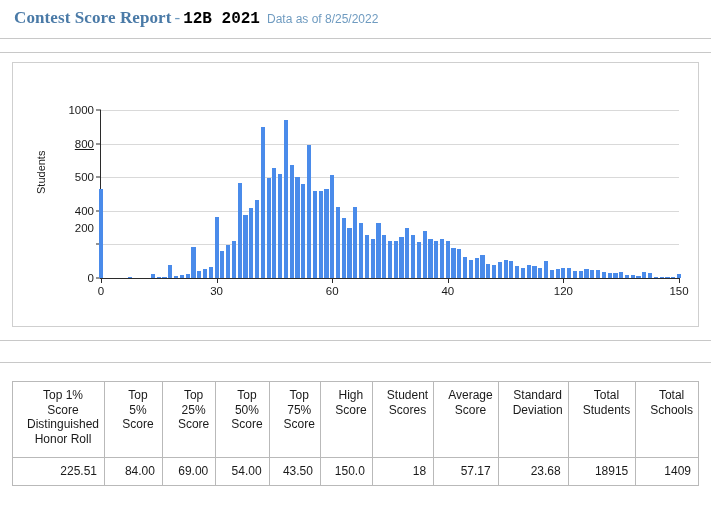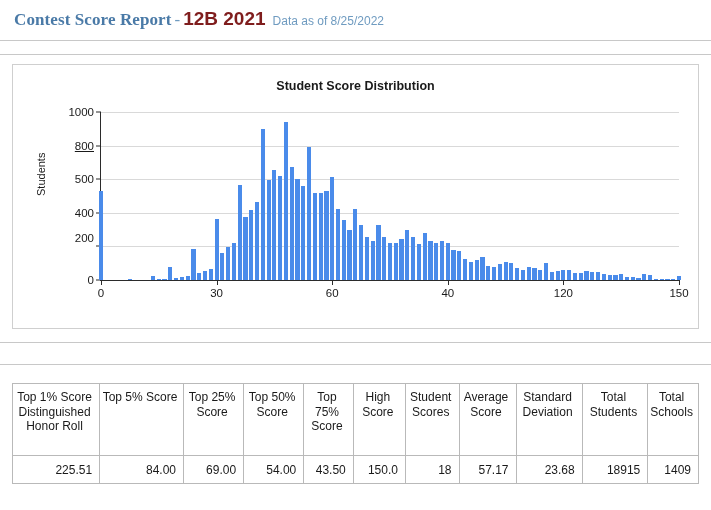--- a/index.html
+++ b/index.html
@@ -24,24 +24,24 @@
     color: #4a7aa7;
     letter-spacing: 0.1px;
   }
   .title-dash {
     font-family: "Liberation Serif", serif;
     font-size: 17px;
     color: #6f9bc0;
     padding: 0 3px;
   }
   .title-contest {
-    font-family: Liberation Sans, sans-serif;
-    font-size: 19px;
+    font-family: Liberation Mono, monospace;
+    font-size: 16px;
     font-weight: bold;
-    color: #7f1d1d;
+    color: #000000;
   }
   .title-asof {
     font-family: "Liberation Sans", sans-serif;
     font-size: 12px;
     color: #6f9bc0;
     padding-left: 7px;
   }
 
   .rule {
     height: 1px;
@@ -160,21 +160,21 @@
     width: 100%;
     font-family: "Liberation Sans", sans-serif;
     font-size: 12px;
     color: #1a1a1a;
   }
   table.stats th {
     border: 1px solid #b9b9b9;
     font-weight: normal;
     text-align: center;
     vertical-align: top;
-    padding: 6px 5px 10px 2px;
+    padding: 6px 5px 10px 14px;
     line-height: 1.22;
     height: 72px;
     margin-left: 28px;
   }
   table.stats td {
     border: 1px solid #b9b9b9;
     text-align: right;
     padding: 6px 7px 6px 5px;
     height: 28px;
   }
@@ -182,32 +182,31 @@
 </head>
 <body>
 
 <div class="page-header">
   <span class="title-main">Contest Score Report</span><span class="title-dash">-</span><span class="title-contest">12B 2021</span><span class="title-asof">Data as of 8/25/2022</span>
 </div>
 <div class="rule rule-a"></div>
 <div class="rule rule-b"></div>
 
 <div class="chart-panel">
-  <div class="chart-title">Student Score Distribution</div>
 
   <div class="axis-label-y">Students</div>
 
   <div class="plot-area" id="plot-area">
     <div class="axis-y-line"></div>
     <div class="axis-x-line"></div>
   <div class="ytick-mark" style="top: 168px;"></div>
       <div class="ytick" style="top: 168px;">0</div>
       <div class="grid-line" style="top: 134.4px;"></div>
       <div class="ytick-mark" style="top: 134.4px;"></div>
-      <div class="ytick" style="top: 126px;">200</div>
+      <div class="ytick" style="top: 118px;">200</div>
       <div class="grid-line" style="top: 100.8px;"></div>
       <div class="ytick-mark" style="top: 100.8px;"></div>
       <div class="ytick" style="top: 100.8px;">400</div>
       <div class="grid-line" style="top: 67.2px;"></div>
       <div class="ytick-mark" style="top: 67.2px;"></div>
       <div class="ytick" style="top: 67.2px;">500</div>
       <div class="grid-line" style="top: 33.6px;"></div>
       <div class="ytick-mark" style="top: 33.6px;"></div>
       <div class="ytick" style="top: 33.6px; text-decoration: underline;">800</div>
       <div class="grid-line" style="top: 0px;"></div>

